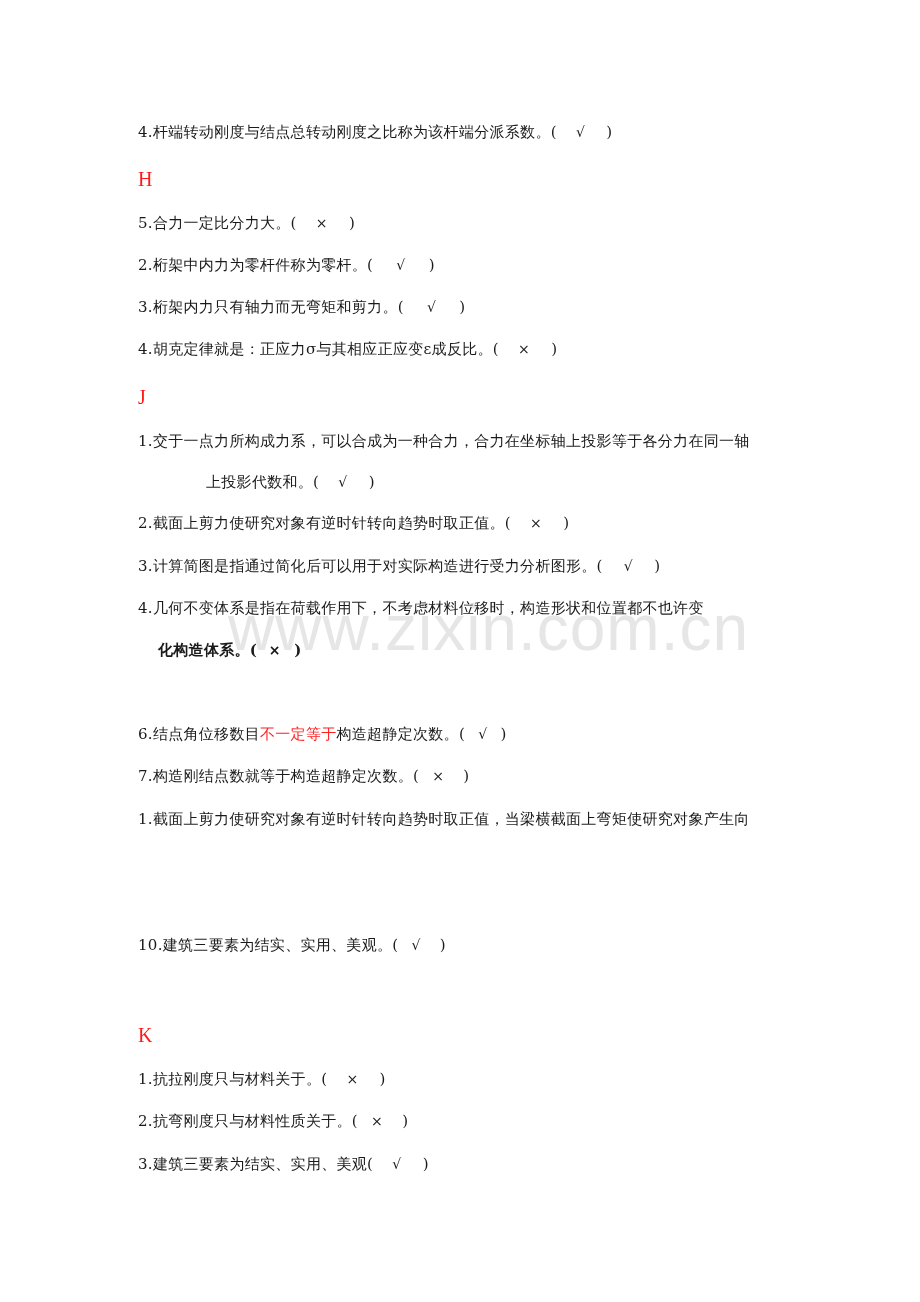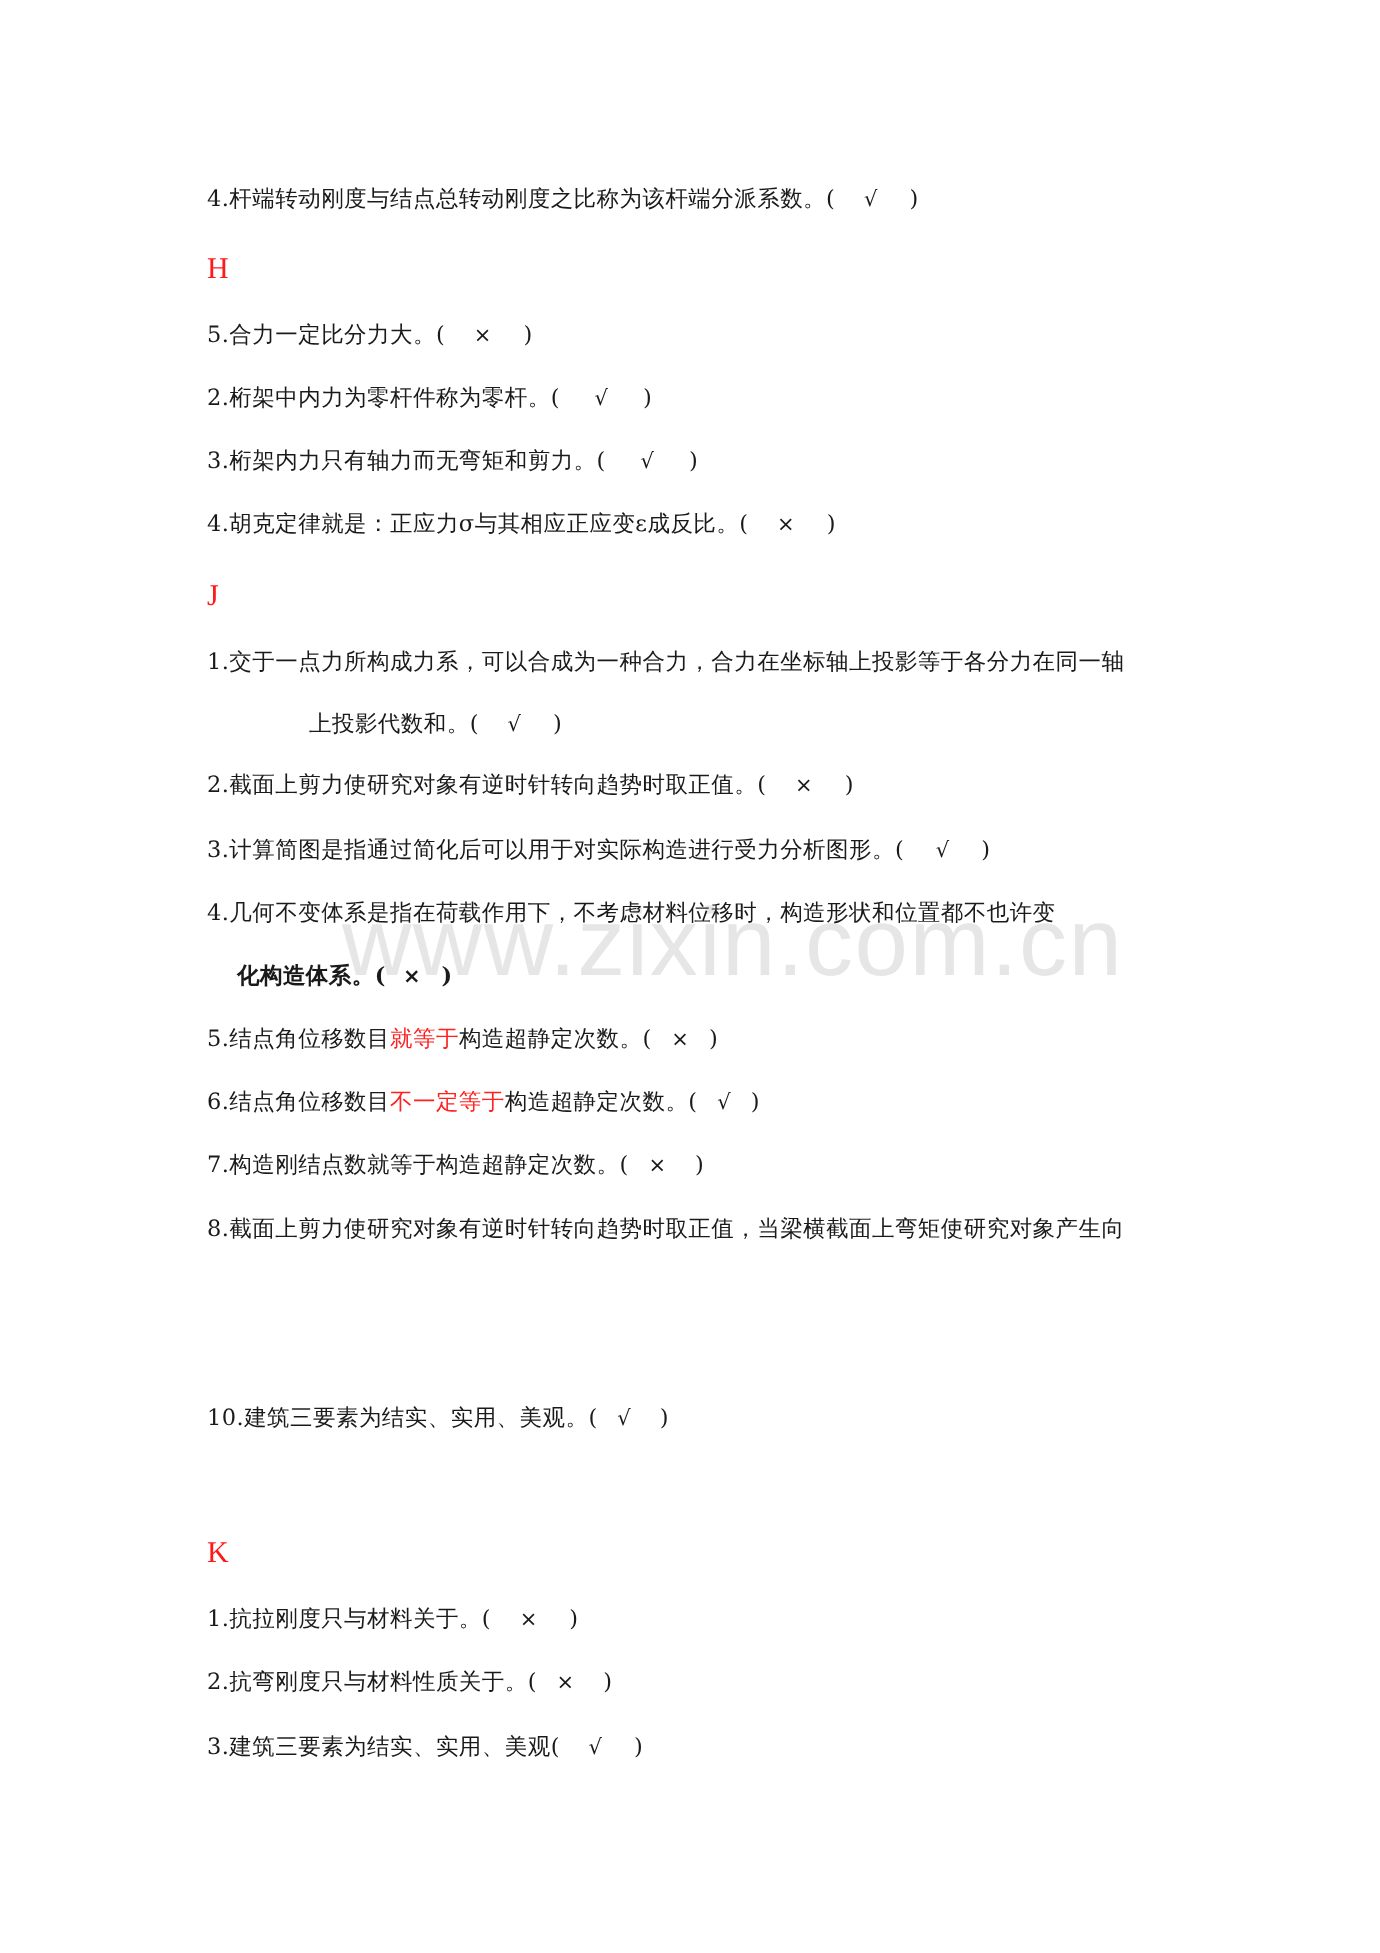--- a/index.html
+++ b/index.html
@@ -73,37 +73,32 @@
       <span style="margin-left:16px">)</span>
     </div>
     <div class="line" style="top:598px">
       <span>4.几何不变体系是指在荷载作用下，不考虑材料位移时，构造形状和位置都不也许变</span>
     </div>
     <div class="line indent2" style="top:640px">
       <span>化构造体系。(</span>
       <span class="mark" style="margin-left:6px">×</span>
       <span style="margin-left:8px">)</span>
     </div>
-    <div class="line" style="top:682px">
-      <span>5.结点角位移数目</span><span class="red">就等于</span><span>构造超静定次数。(</span>
-      <span class="mark" style="margin-left:8px">×</span>
-      <span style="margin-left:8px">)</span>
-    </div>
     <div class="line" style="top:724px">
       <span>6.结点角位移数目</span><span class="red">不一定等于</span><span>构造超静定次数。(</span>
       <span class="mark" style="margin-left:8px">√</span>
       <span style="margin-left:8px">)</span>
     </div>
     <div class="line" style="top:766px">
       <span>7.构造刚结点数就等于构造超静定次数。(</span>
       <span class="mark" style="margin-left:8px">×</span>
       <span style="margin-left:14px">)</span>
     </div>
     <div class="line" style="top:809px">
-      <span>8.截面上剪力使研究对象有逆时针转向趋势时取正值，当梁横截面上弯矩使研究对象产生向</span>
+      <span>1.截面上剪力使研究对象有逆时针转向趋势时取正值，当梁横截面上弯矩使研究对象产生向</span>
     </div>
     <div class="line" style="top:935px">
       <span>10.建筑三要素为结实、实用、美观。(</span>
       <span class="mark" style="margin-left:8px">√</span>
       <span style="margin-left:14px">)</span>
     </div>
 
     <div class="hdr" style="top:1023px">K</div>
     <div class="line" style="top:1069px">
       <span>1.抗拉刚度只与材料关于。(</span>

